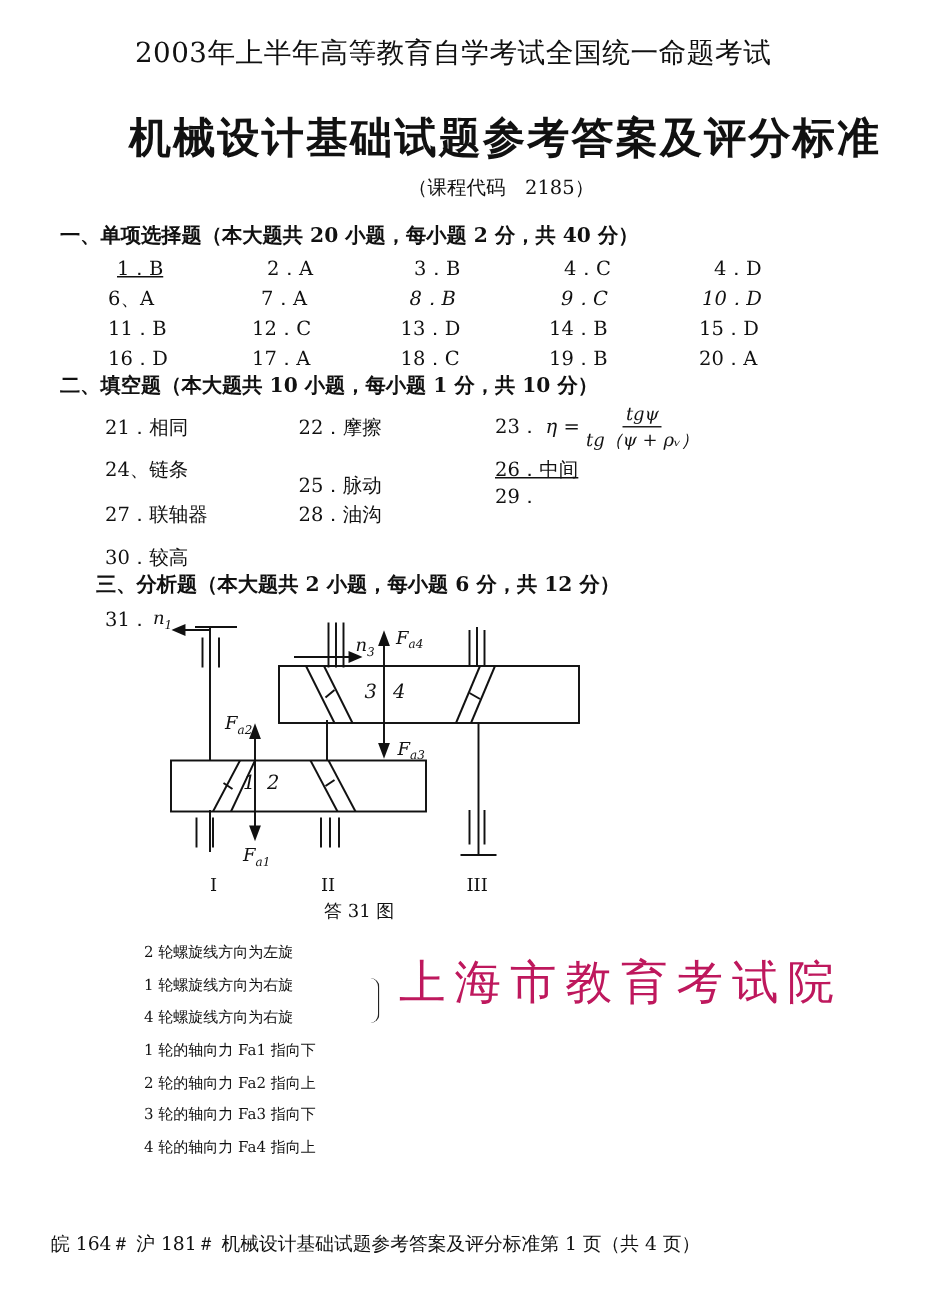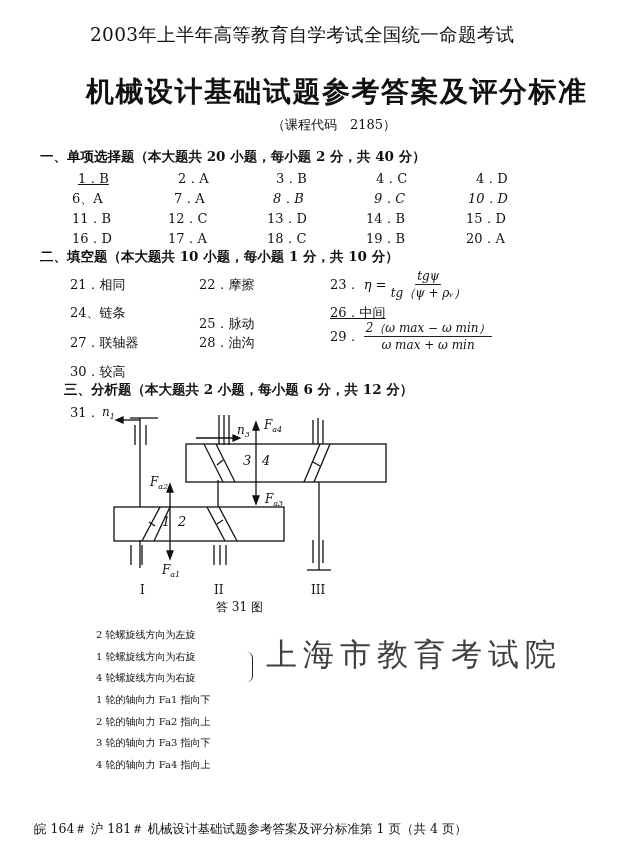--- a/index.html
+++ b/index.html
@@ -12,21 +12,21 @@
   .topcut { left: 14px; top: -8px; font-size: 13px; color: #222; }
   .exam-title { left: 90px; top: 22px; font-size: 18.5px; letter-spacing: 0.3px; }
   .main-title { left: 86px; top: 73px; font-size: 28px; font-weight: bold; letter-spacing: 1.5px; }
   .course-code { left: 272px; top: 116px; font-size: 13px; }
   .sec-head { font-size: 13.5px; font-weight: bold; }
   .cell { font-size: 13px; }
   .frac { display: inline-flex; flex-direction: column; align-items: center; vertical-align: middle; font-size: 12px; font-style: italic; }
   .frac .num { border-bottom: 1px solid #222; padding: 0 2px 1px 2px; line-height: 13px; }
   .frac .den { line-height: 14px; padding-top: 1px; }
   .line { font-size: 10px; }
-  .stamp { left: 266px; top: 634px; font-size: 31px; color: #404040; letter-spacing: 6px; font-family: "DejaVu Sans", "Liberation Sans", sans-serif; font-weight: 200; text-align: right; }
+  .stamp { left: 266px; top: 634px; font-size: 31px; color: #be185d; letter-spacing: 6px; font-family: "DejaVu Sans", "Liberation Sans", sans-serif; font-weight: 200; text-align: right; }
   .footer { left: 34px; top: 821px; font-size: 12.5px; }
   .brace { left: 244px; top: 652px; width: 8px; height: 30px; border-right: 1.5px solid #222; border-radius: 0 6px 6px 0; }
   svg text { font-family: "DejaVu Serif", "Liberation Serif", serif; }
 </style>
 </head>
 <body>
 
 <div class="abs topcut"></div>
 <div class="abs exam-title">2003年上半年高等教育自学考试全国统一命题考试</div>
 <div class="abs main-title">机械设计基础试题参考答案及评分标准</div>
@@ -70,24 +70,20 @@
     <span class="den">tg（ψ + ρᵥ）</span>
   </span>
 </div>
 <div class="abs cell" style="left:70px; top:304px;">24、链条</div>
 <div class="abs cell" style="left:199px; top:315px;">25．脉动</div>
 <div class="abs cell" style="left:330px; top:304px;text-decoration:underline;">26．中间</div>
 <div class="abs cell" style="left:70px; top:334px;">27．联轴器</div>
 <div class="abs cell" style="left:199px; top:334px;">28．油沟</div>
 <div class="abs cell" style="left:330px; top:322px;">
   <span>29．</span>
-  <span class="frac">
-    <span class="num">2（ω max − ω min）</span>
-    <span class="den">ω max + ω min</span>
-  </span>
 </div>
 <div class="abs cell" style="left:70px; top:363px;">30．较高</div>
 
 <div class="abs sec-head" style="left:40px; top:381px;margin-left:24px;">三、分析题（本大题共 2 小题，每小题 6 分，共 12 分）</div>
 <div class="abs cell" style="left:70px; top:404px;">31．</div>
 
 <svg class="abs" style="left:0; top:0;" width="627" height="863">
   <g stroke="#111" stroke-width="1.3" fill="none">
 
     <line x1="140" y1="418" x2="140" y2="507"></line>

